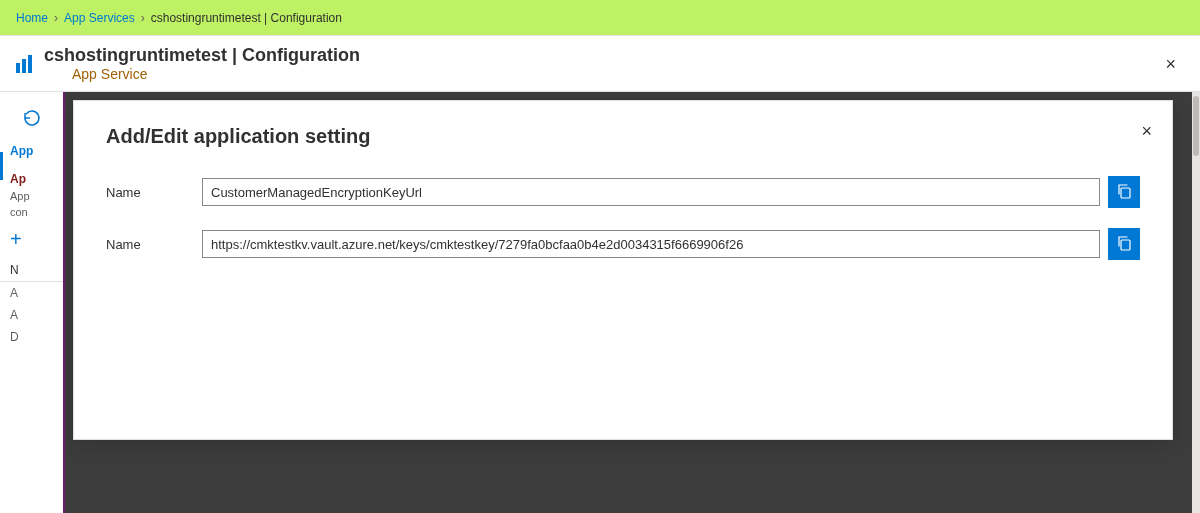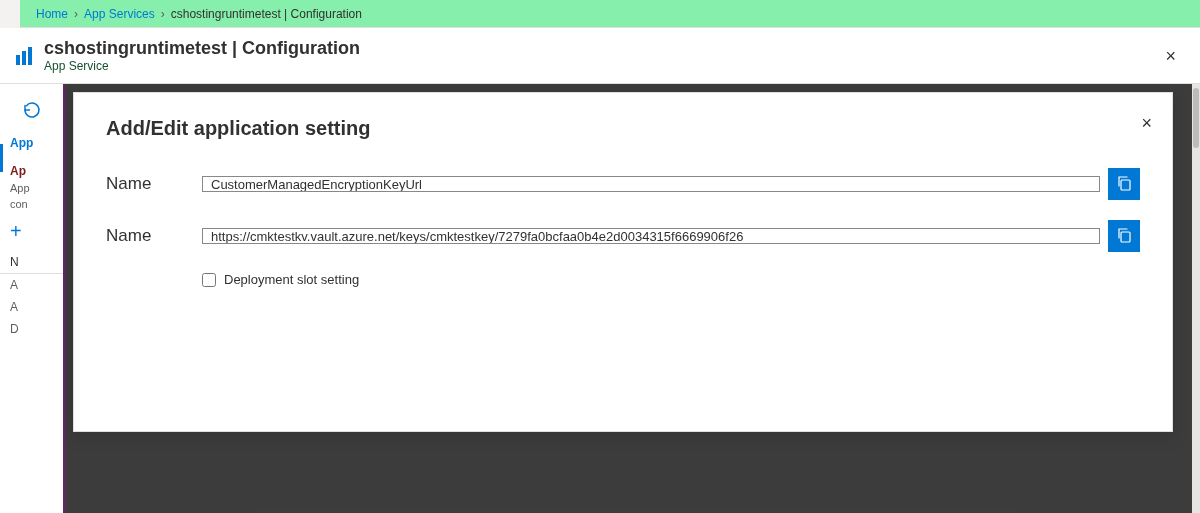--- a/index.html
+++ b/index.html
@@ -8,29 +8,28 @@
       font-size: 13px;
       background: #f3f2f1;
       color: #323130;
       width: 1200px;
       height: 513px;
       overflow: hidden;
     }
 
     
     .breadcrumb-bar {
-      background: #86efac;
+      background: #bef264;
       border-bottom: 1px solid #e1dfdd;
       padding: 4px 16px;
       display: flex;
       align-items: center;
-      height: 28px;
-      font-size: 12px;
-      color: #323130;
-      margin-left: 20px;
+      height: 36px;
+      font-size: 12px;
+      color: #323130;
     }
     .breadcrumb-link {
       color: #0078d4;
       cursor: pointer;
       text-decoration: none;
     }
     .breadcrumb-separator {
       margin: 0 6px;
       color: #605e5c;
     }
@@ -70,22 +69,23 @@
       display: flex;
       flex-direction: column;
     }
     .header-main-title {
       font-size: 18px;
       font-weight: 600;
       color: #323130;
       line-height: 1.2;
     }
     .header-subtitle {
-      font-size: 12px;
-      color: #14532d;
+      font-size: 14px;
+      color: #a16207;
+      margin-left: 28px;
     }
     .close-btn {
       cursor: pointer;
       font-size: 18px;
       color: #323130;
       background: none;
       border: none;
       padding: 4px 8px;
       line-height: 1;
     }
@@ -215,33 +215,33 @@
 
     
     .form-row {
       display: flex;
       align-items: center;
       margin-bottom: 20px;
       gap: 16px;
     }
     .form-label {
       width: 80px;
-      font-size: 17px;
+      font-size: 13px;
       color: #323130;
       flex-shrink: 0;
     }
     .form-input-wrap {
       display: flex;
       align-items: center;
       flex: 1;
       gap: 8px;
     }
     .form-input {
       flex: 1;
-      height: 16px;
+      height: 28px;
       border: 1px solid #8a8886;
       padding: 4px 8px;
       font-size: 13px;
       color: #323130;
       outline: none;
       background: #fff;
     }
     .copy-btn {
       width: 32px;
       height: 32px;
@@ -381,22 +381,18 @@
               <span class="copy-icon">
                 <svg width="16" height="16" viewBox="0 0 16 16" fill="none" xmlns="http://www.w3.org/2000/svg">
                   <rect x="5" y="5" width="9" height="10" rx="1" stroke="white" stroke-width="1.2"></rect>
                   <path d="M3 11V2h8" stroke="white" stroke-width="1.2" stroke-linecap="round"></path>
                 </svg>
               </span>
             </button>
           </div>
         </div>
 
-        <div class="checkbox-row">
-          <input class="form-checkbox" type="checkbox" style="">
-          <label class="checkbox-label">Deployment slot setting</label>
-        </div>
 
       </div>
     </div>
 
   </div>
 </div>
 
 </body></html>

